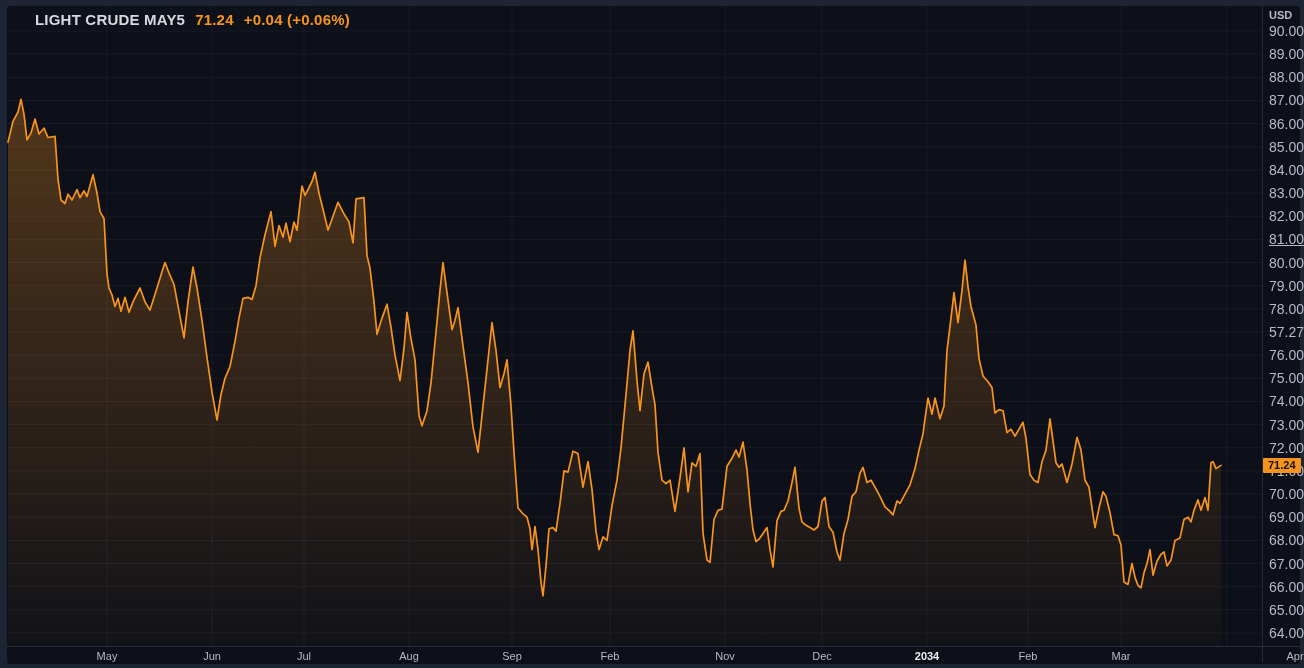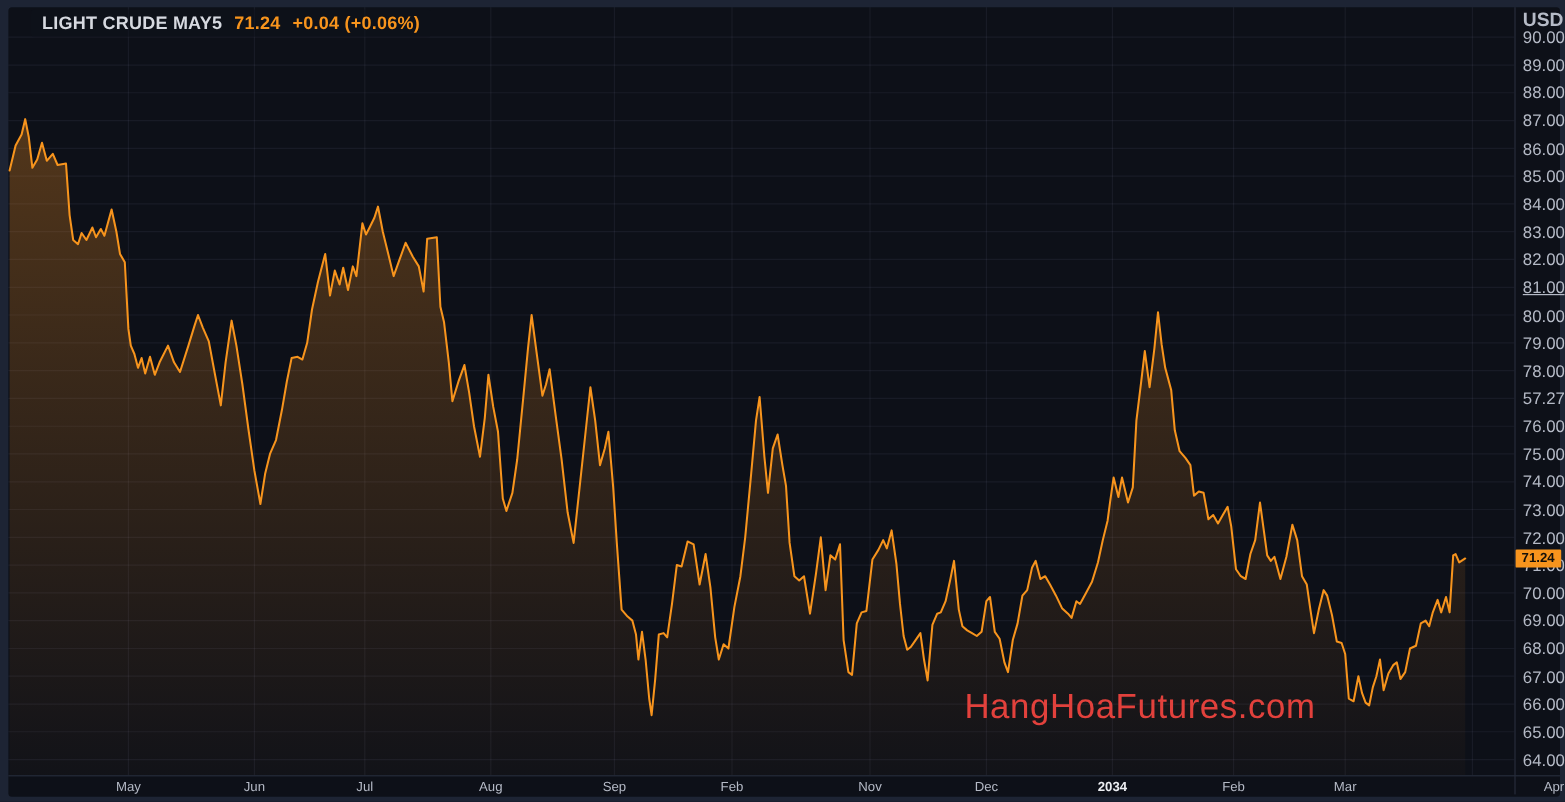--- a/index.html
+++ b/index.html
@@ -7,21 +7,21 @@
           font-family:"Liberation Sans",sans-serif;-webkit-font-smoothing:antialiased;}
   .pane{position:absolute;left:7px;top:6px;width:1293px;height:658px;background:#0d1018;border-radius:3px;}
   svg.chart{position:absolute;left:0;top:0;width:1304px;height:668px;display:block;}
   .v-border{position:absolute;left:1262px;top:6px;width:1px;height:656px;background:#262c3b;}
   .h-border{position:absolute;left:7px;top:646px;width:1293px;height:1px;background:#262c3b;}
   .legend{position:absolute;left:26px;top:8px;display:flex;gap:10px;align-items:center;
           font-size:15px;letter-spacing:.2px;background:rgba(15,18,27,.55);
           padding:3px 9px;border-radius:3px;}
   .legend .sym{color:#d6d9e0;font-weight:700;}
   .legend .val{color:#f7941d;font-weight:600;}
-  .usd-label{position:absolute;left:1269px;top:9px;font-size:16px;color:#b5bac6;font-weight:600;}
+  .usd-label{position:absolute;left:1269px;top:9px;font-size:11px;color:#b5bac6;font-weight:600;}
   .price-label{position:absolute;left:1269px;width:34px;height:14px;line-height:14px;
                font-size:14px;color:#b5bac6;}
   .price-tag{position:absolute;left:1263px;width:33px;height:15px;line-height:15px;
              background:#f7941d;color:#13100a;font-size:11px;font-weight:700;
              padding-left:5px;border-radius:1px;z-index:3;}
   .time-label{position:absolute;top:650px;transform:translateX(-50%);
               font-size:11px;color:#b5bac6;white-space:nowrap;}
   .time-label.major{color:#eceef2;font-weight:700;}
   .watermark{position:absolute;left:950px;top:590px;transform:translate(-50%,-50%);
              font-size:29px;color:#e2413c;font-weight:400;letter-spacing:.5px;z-index:2;}
@@ -84,21 +84,20 @@
 
   <div class="v-border"></div>
   <div class="h-border"></div>
 
   <div class="legend">
     <span class="sym">LIGHT CRUDE MAY5</span>
     <span class="val">71.24</span>
     <span class="val">+0.04 (+0.06%)</span>
   </div>
 
-  <div class="watermark">HangHoaFutures.com</div>
 
   <div class="usd-label">USD</div>
 
   <div id="price-axis">
       <div class="price-label" style="top: 24px;">90.00</div>
       <div class="price-label" style="top: 47.1538px;">89.00</div>
       <div class="price-label" style="top: 70.3076px;">88.00</div>
       <div class="price-label" style="top: 93.4614px;">87.00</div>
       <div class="price-label" style="top: 116.615px;">86.00</div>
       <div class="price-label" style="top: 139.769px;">85.00</div>

